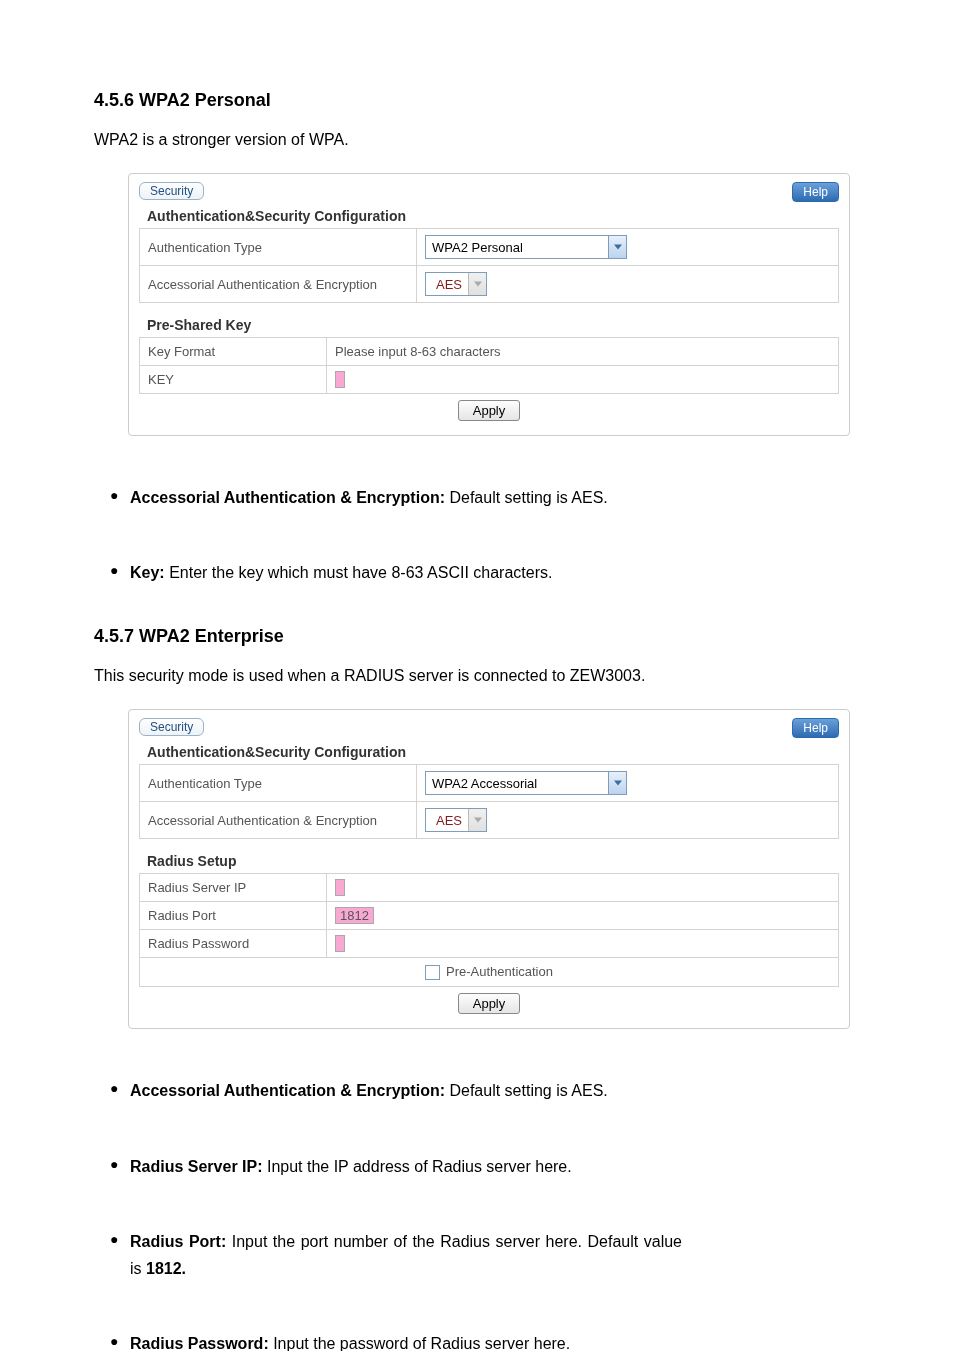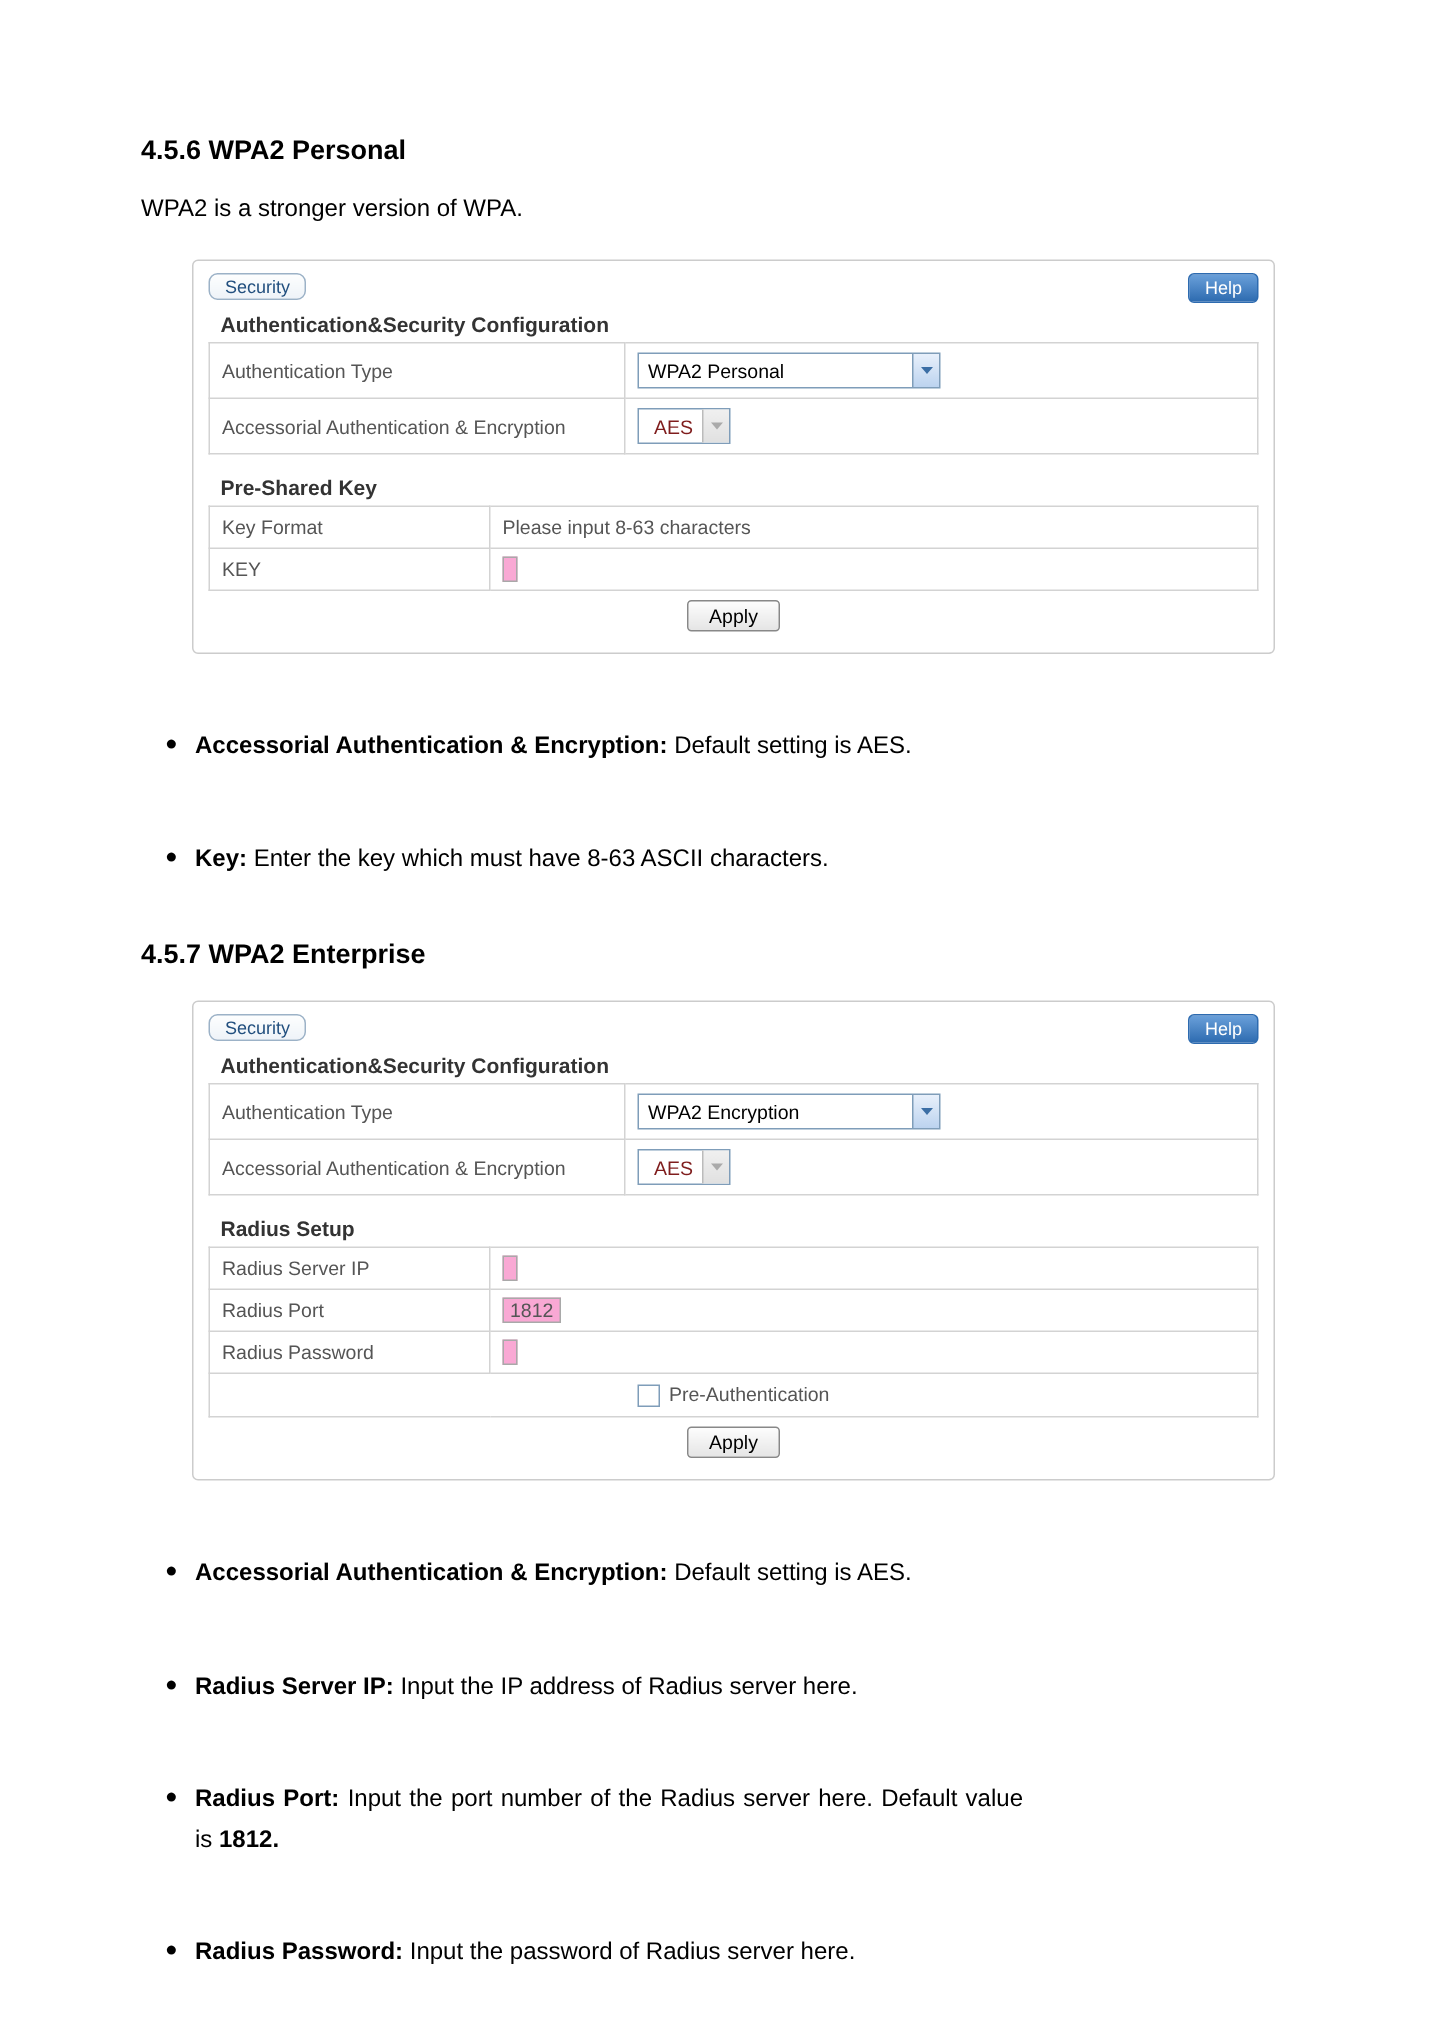--- a/index.html
+++ b/index.html
@@ -231,34 +231,35 @@
   <ul class="bullets">
     <li>
       <span class="bold">Accessorial Authentication &amp; Encryption:</span><span> Default setting is AES.</span>
     </li>
     <li>
       <span class="bold">Key:</span><span> Enter the key which must have 8-63 ASCII characters.</span>
     </li>
   </ul>
 
   <div class="section-heading">4.5.7 WPA2 Enterprise</div>
+  <p class="body-text">This security mode is used when a RADIUS server is connected to ZEW3003.</p>
 
   <div class="panel-wrap">
     <div class="panel-header">
       <span class="security-tab">Security</span>
       <span class="help-btn">Help</span>
     </div>
     <div class="subhead">Authentication&amp;Security Configuration</div>
     <table class="cfg">
       <tbody>
           <tr>
         <td class="labelcol">Authentication Type</td>
         <td>
           <span class="sel wide">
-            <span class="seltext">WPA2 Encryption</span>
+            <span class="seltext">WPA2 Accessorial</span>
             <span class="selbtn">
               <svg viewBox="0 0 10 6">
                     <path d="M0 0 L10 0 L5 6 Z" fill="#3b6ea5"></path>
                   </svg>
             </span>
           </span>
         </td>
       </tr>
       <tr>
         <td class="labelcol">Accessorial Authentication &amp; Encryption</td>

